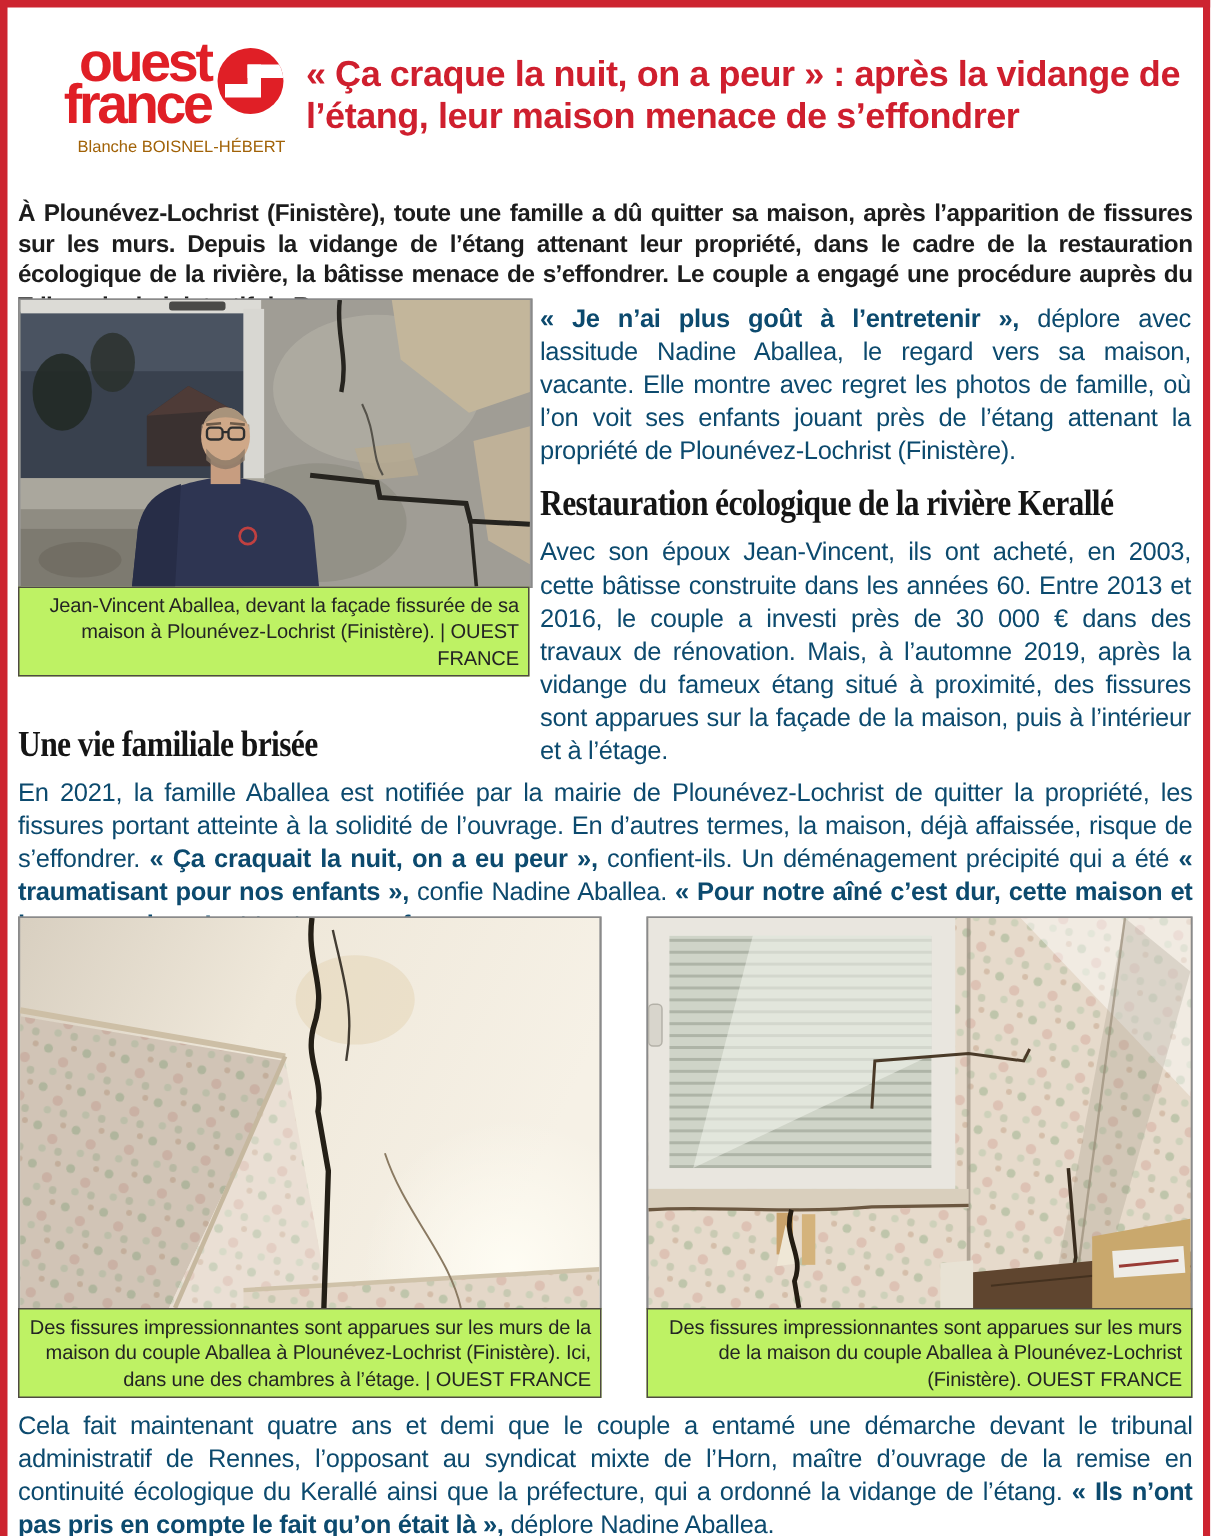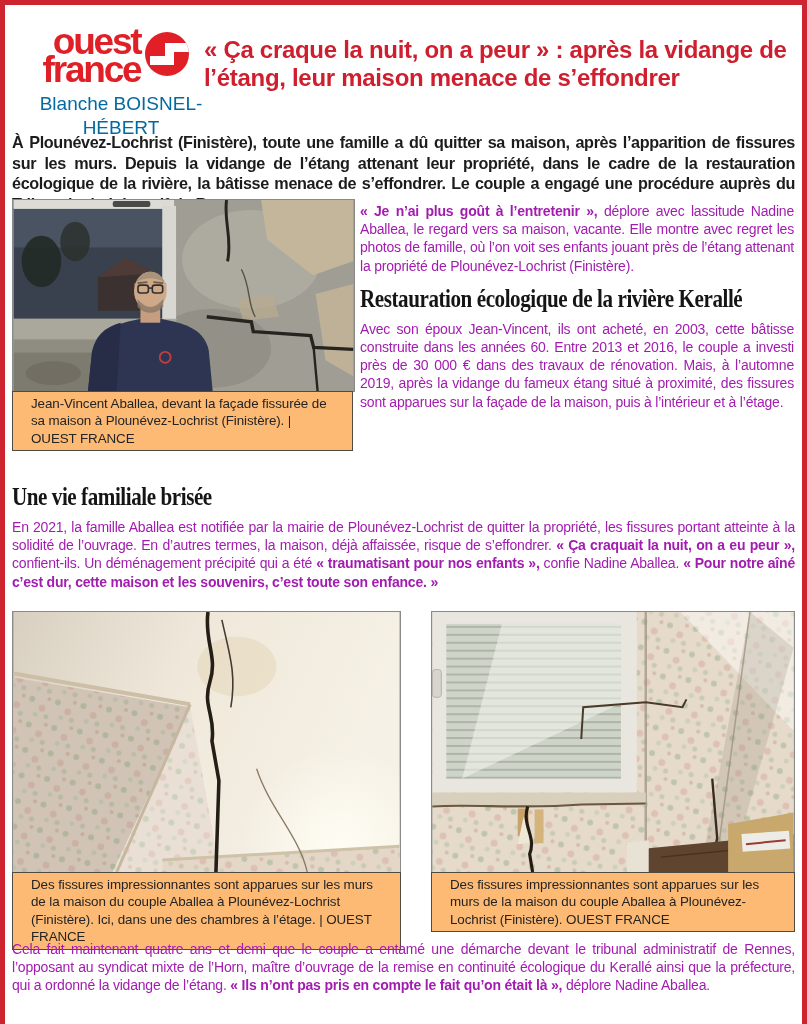--- a/index.html
+++ b/index.html
@@ -6,37 +6,37 @@
   .page{
     position:relative;width:807px;height:1024px;overflow:hidden;background:#fff;
     font-family:"Liberation Sans",sans-serif;color:#1c1c1c;
   }
   .frame{position:absolute;inset:0;border:5px solid #cd2430;border-bottom:none;pointer-events:none;z-index:50;}
   
   .masthead{position:absolute;left:26px;top:28px;width:190px;text-align:center;}
   .logo-row{display:flex;align-items:center;justify-content:center;gap:3px;}
   .logo-text{font-weight:bold;color:#e01f26;font-size:37px;line-height:.76;letter-spacing:-2.2px;text-align:right;}
   .logo-text .l2{display:block;margin-left:-8px;}
-  .byline{margin-top:8px;font-size:19px;color:#0369a1;line-height:1.25;}
+  .byline{margin-top:8px;font-size:11px;color:#a16207;line-height:1.25;}
   
   .headline{position:absolute;left:204px;top:36px;width:592px;font-size:24px;font-weight:bold;
     color:#cf1f2e;line-height:1.18;letter-spacing:-.3px;}
   
   .standfirst{position:absolute;left:12px;top:132px;width:783px;font-size:16.2px;font-weight:bold;
     line-height:1.27;text-align:justify;letter-spacing:-.35px;}
   
-  .bodytext{font-size:14px;line-height:1.3;text-align:justify;color:#a21caf;letter-spacing:-.2px;}
+  .bodytext{font-size:17px;line-height:1.3;text-align:justify;color:#0c4a6e;letter-spacing:-.2px;}
   .wide{position:absolute;left:12px;width:783px;}
   .section-heading{font-family:"Liberation Serif",serif;font-weight:bold;font-size:24.5px;color:#151515;
     transform:scaleX(.86);transform-origin:0 50%;white-space:nowrap;letter-spacing:-.5px;}
   
   figure{margin:0;padding:0;}
   .photo{display:block;border:1px solid #8a8a8a;box-sizing:border-box;background:#999;}
-  .caption{box-sizing:border-box;border:1px solid #4f4a42;background:#fdba74;color:#242424;
-    font-size:13.4px;line-height:1.3;padding:3px 18px;text-align:left;letter-spacing:-.1px;}
+  .caption{box-sizing:border-box;border:1px solid #4f4a42;background:#bef264;color:#242424;
+    font-size:13.4px;line-height:1.3;padding:3px 6px;text-align:right;letter-spacing:-.1px;}
   .fig1{position:absolute;left:12px;top:199px;width:343px;}
   .fig1 .caption{width:341px;margin-top:-1px;}
   .col-right{position:absolute;left:360px;top:202px;width:434px;}
   .col-right .section-heading{margin:10px 0 7px 0;}
   .fig2{position:absolute;left:12px;top:611px;width:389px;}
   .fig3{position:absolute;left:431px;top:611px;width:364px;}
   .fig2 .caption,.fig3 .caption{margin-top:-1px;}
   .b{font-weight:bold;}
 </style>
 </head>

